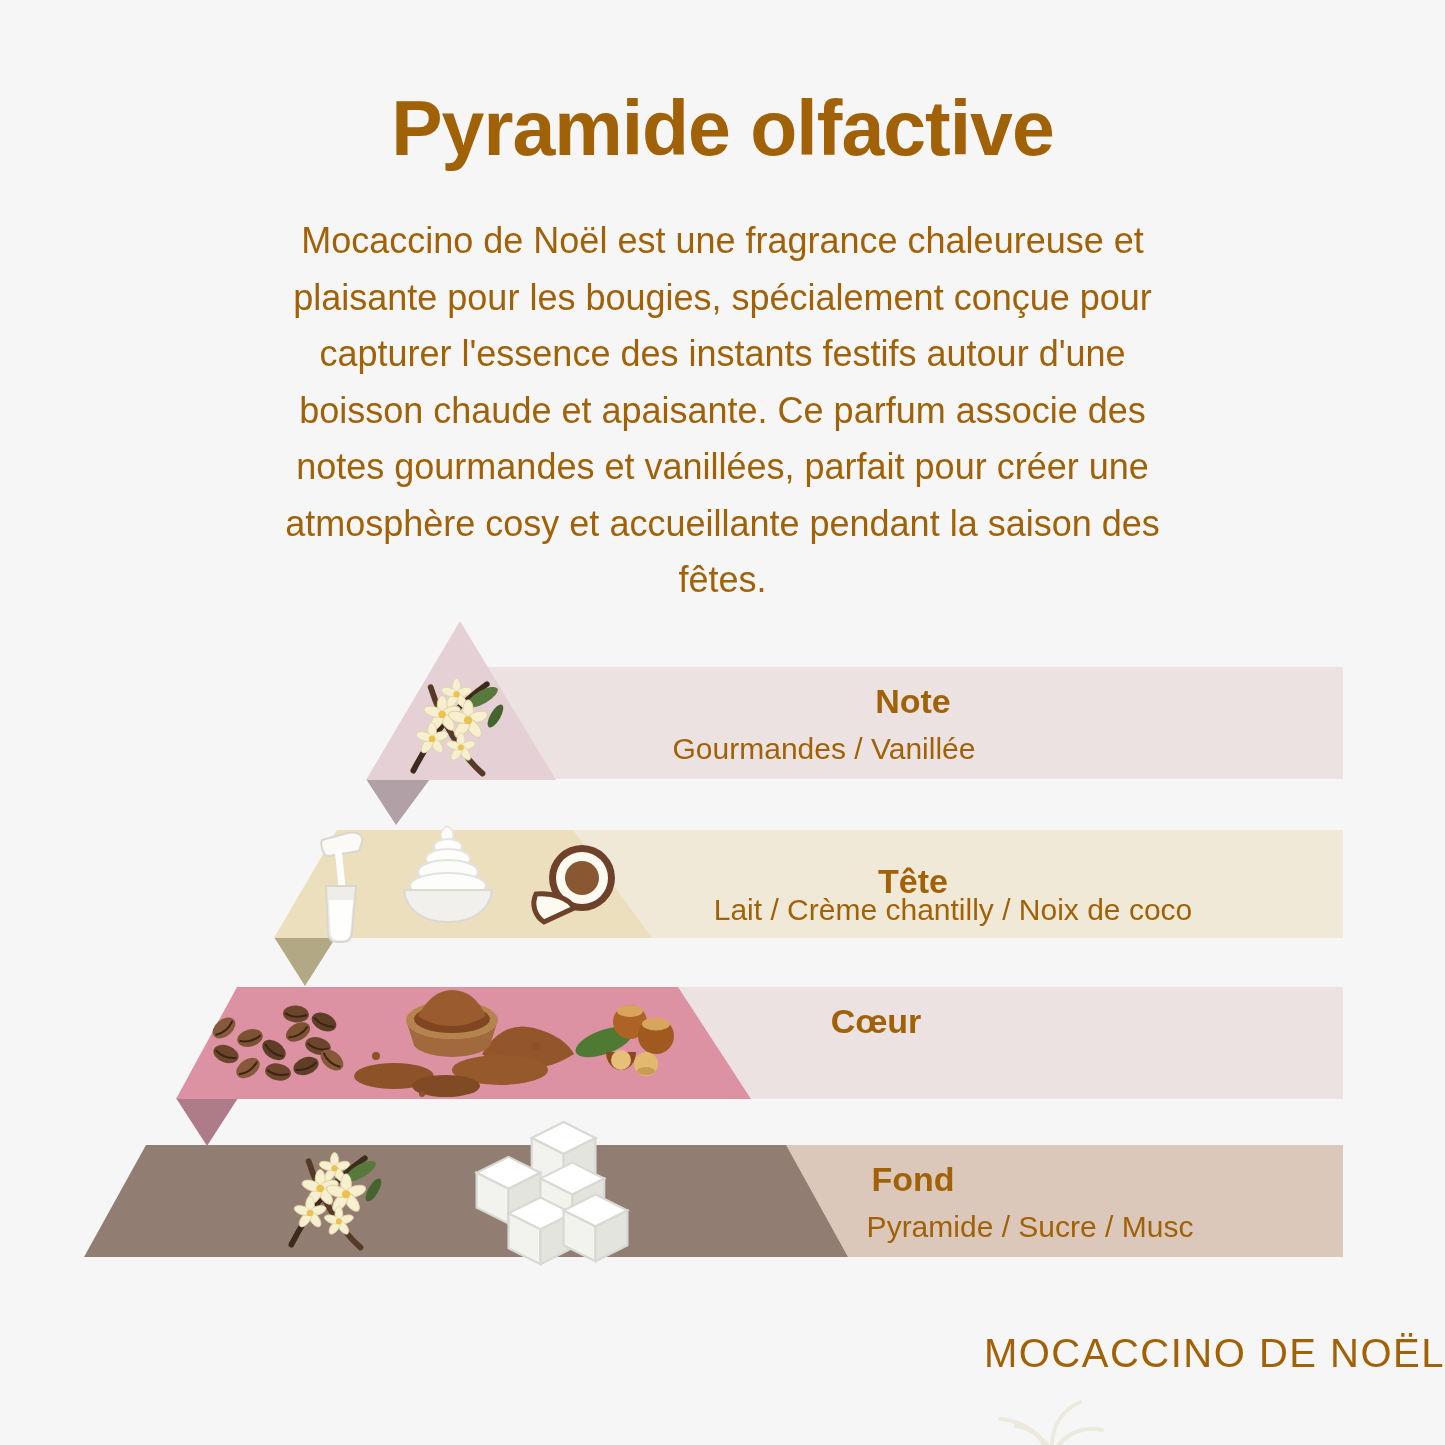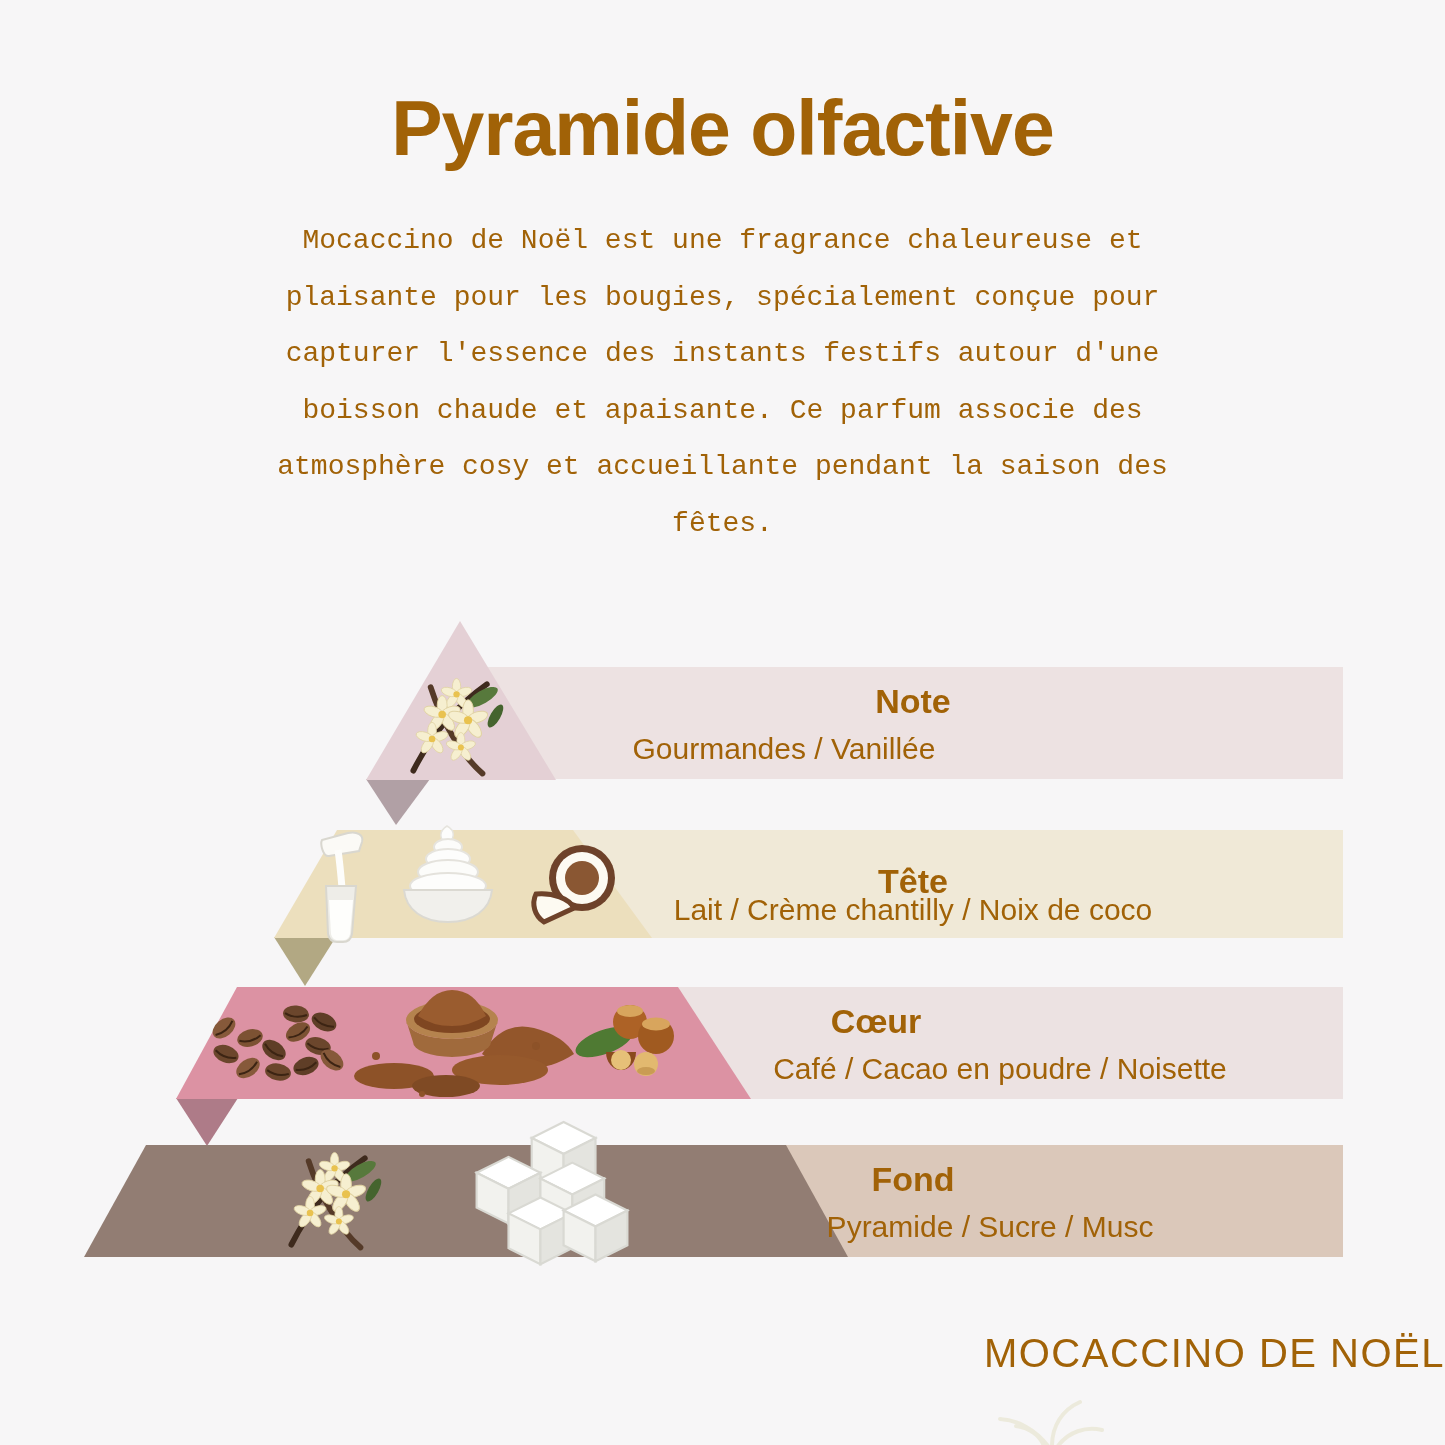--- a/index.html
+++ b/index.html
@@ -7,48 +7,49 @@
     position:relative;width:1445px;height:1445px;overflow:hidden;
     background:#f7f6f7;color:#a16207;
     font-family:"Liberation Sans",sans-serif;
   }
   .main-title{
     position:absolute;top:84px;left:0;width:100%;
     text-align:center;font-size:77px;font-weight:700;letter-spacing:-1px;
   }
   .intro{
     position:absolute;top:213px;left:0;width:100%;
-    text-align:center;font-size:28px;line-height:56.5px;font-weight:400;font-family:Liberation Mono, monospace;
+    text-align:center;font-size:36px;line-height:56.5px;font-weight:400;
   }
   .pyr{position:absolute;left:0;top:0;width:1445px;height:1445px;}
   .lvl-title{
     position:absolute;transform:translate(-50%,-50%);
     font-size:34px;font-weight:700;white-space:nowrap;margin-left:8px;
   }
   .lvl-sub{
     position:absolute;transform:translate(-50%,-50%);
-    font-size:30px;font-weight:400;white-space:nowrap;
+    font-size:30px;font-weight:400;white-space:nowrap;margin-left:40px;
   }
   .footer-name{
     position:absolute;top:1331px;left:0;width:100%;
     text-align:right;font-size:40px;letter-spacing:1.5px;font-weight:400;
   }
 </style>
 </head>
 <body>
 
 <div class="page">
 
   <div class="main-title">Pyramide olfactive</div>
 
   <div class="intro">
     <div>Mocaccino de Noël est une fragrance chaleureuse et</div>
     <div>plaisante pour les bougies, spécialement conçue pour</div>
     <div>capturer l'essence des instants festifs autour d'une</div>
     <div>boisson chaude et apaisante. Ce parfum associe des</div>
+    <div>notes gourmandes et vanillées, parfait pour créer une</div>
     <div>atmosphère cosy et accueillante pendant la saison des</div>
     <div>fêtes.</div>
   </div>
 
   <svg class="pyr" viewBox="0 0 1445 1445">
     <defs>
       <g id="flower">
         <g fill="#f6efd0" stroke="#e0d2a2" stroke-width="1">
           <ellipse cx="0" cy="-10" rx="5.5" ry="11"></ellipse>
           <ellipse cx="0" cy="-10" rx="5.5" ry="11" transform="rotate(72)"></ellipse>
@@ -173,20 +174,19 @@
     </g>
   </svg>
 
   <div class="lvl-title" style="left:905px;top:701px">Note</div>
   <div class="lvl-sub" style="left:784px;top:749px">Gourmandes / Vanillée</div>
 
   <div class="lvl-title" style="left:905px;top:881px">Tête</div>
   <div class="lvl-sub" style="left:913px;top:910px">Lait / Crème chantilly / Noix de coco</div>
 
   <div class="lvl-title" style="left:868px;top:1021px">Cœur</div>
-  <div class="lvl-sub" style="left:1000px;top:1069px">Café / Cacao en poudre / Noisette</div>
 
   <div class="lvl-title" style="left:905px;top:1179px">Fond</div>
   <div class="lvl-sub" style="left:990px;top:1227px">Pyramide / Sucre / Musc</div>
 
   <div class="footer-name">MOCACCINO DE NOËL</div>
 
 </div>
 
 </body></html>

